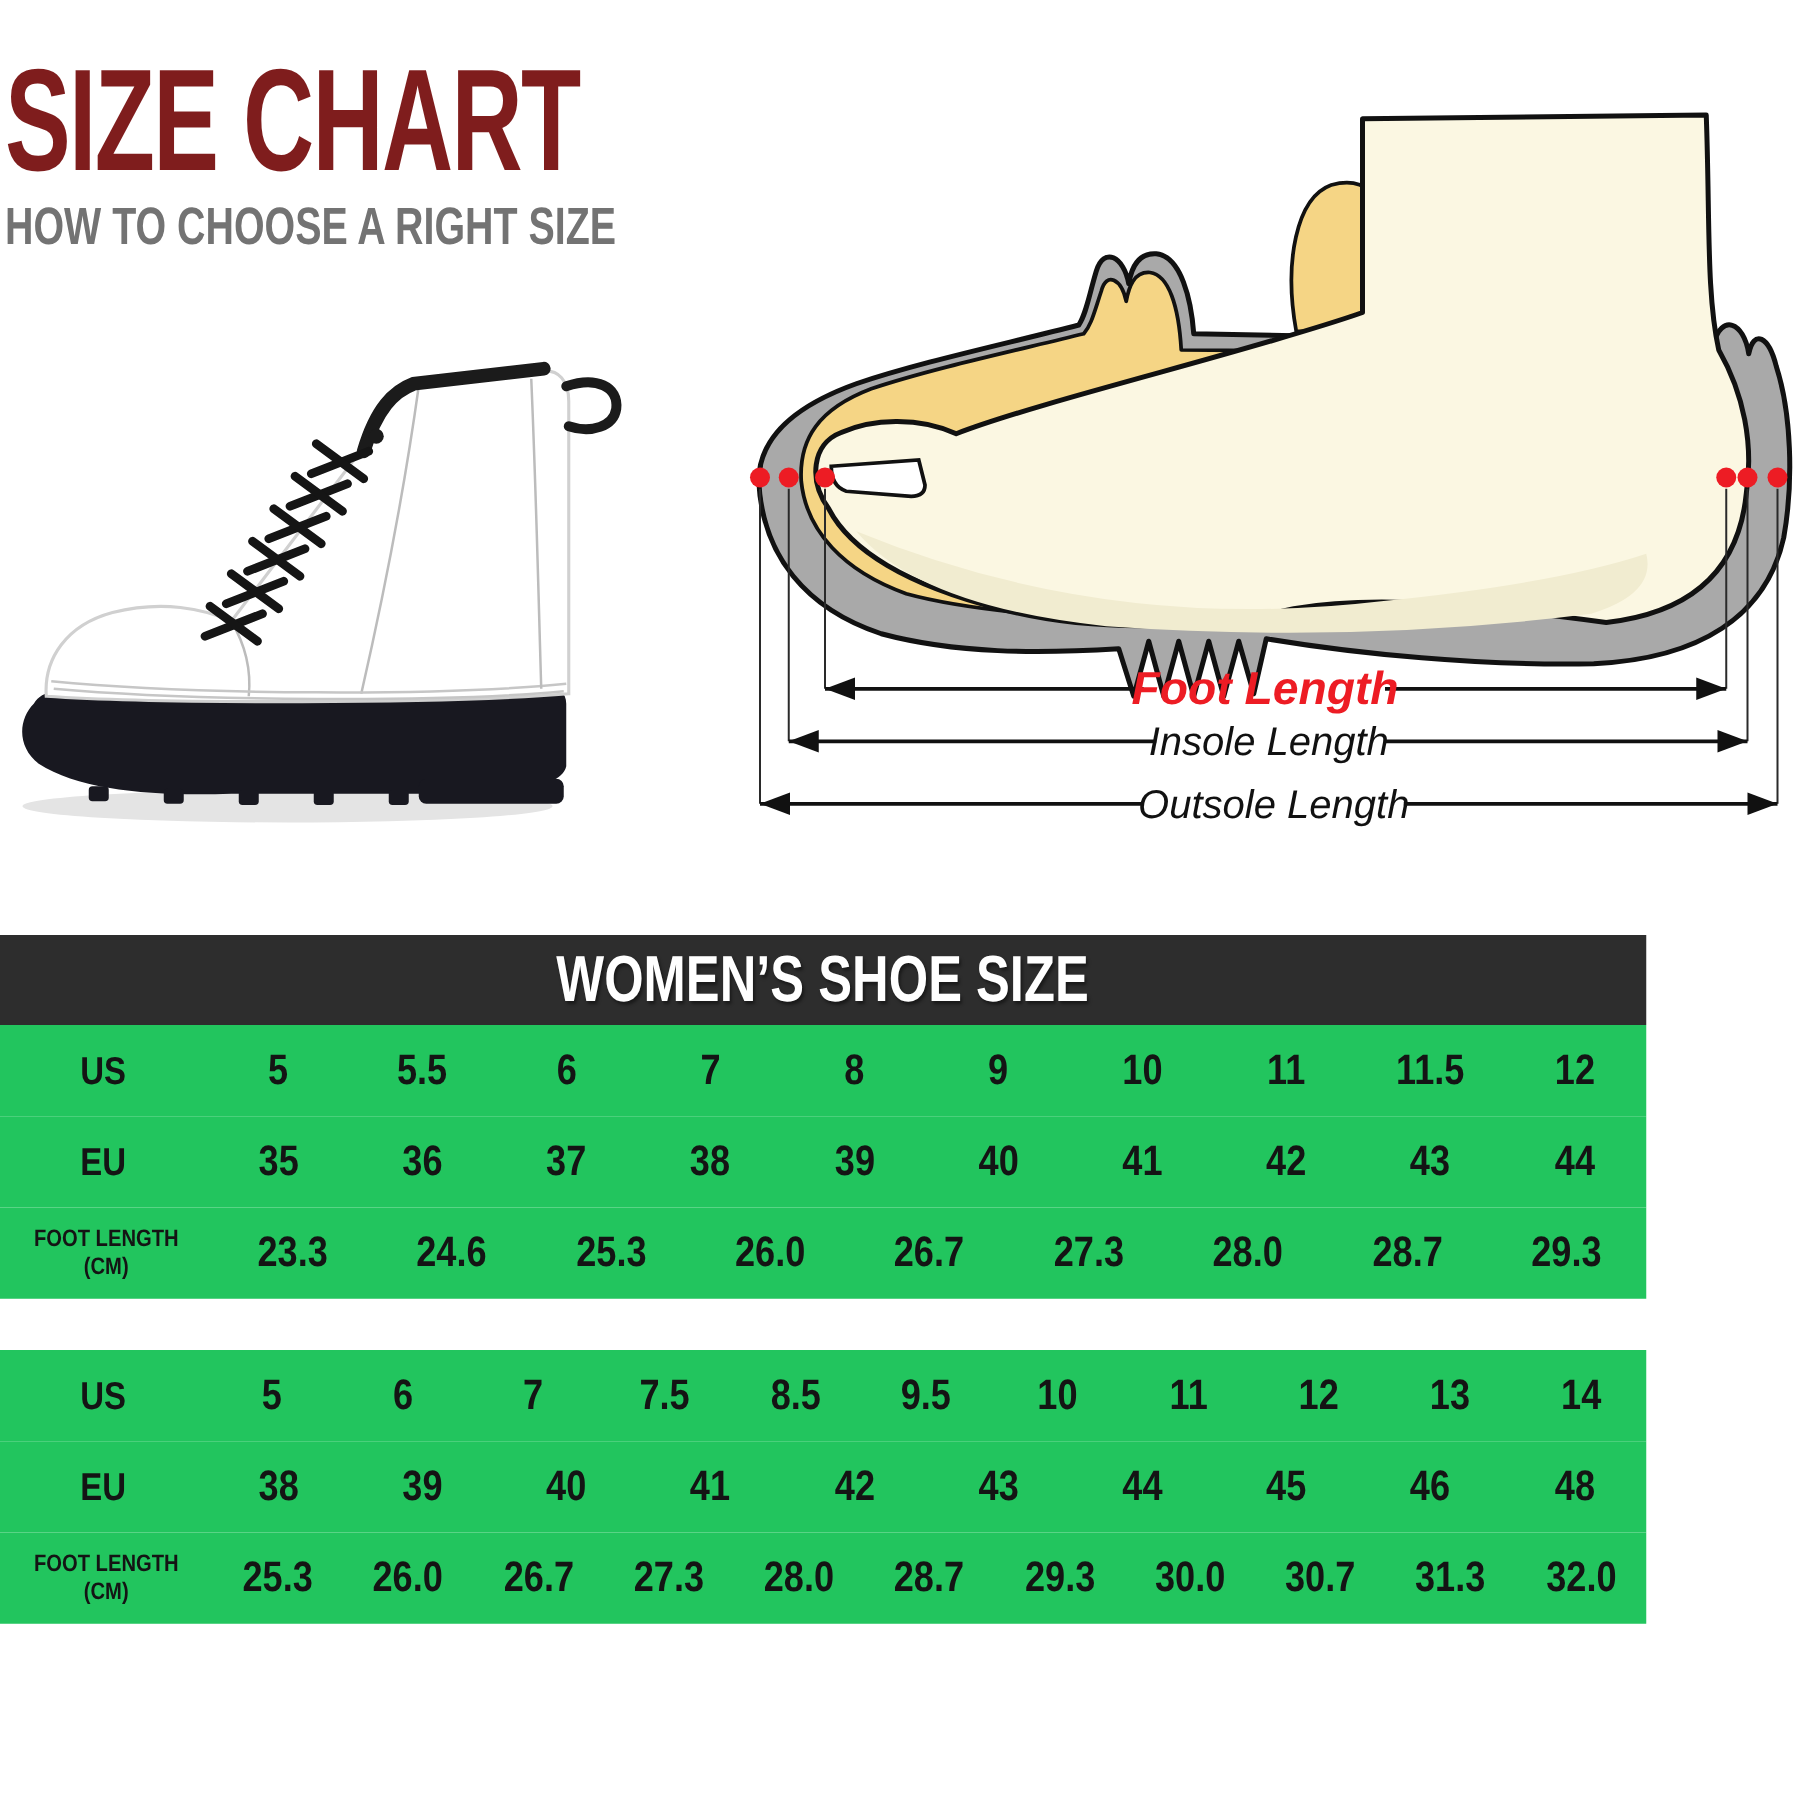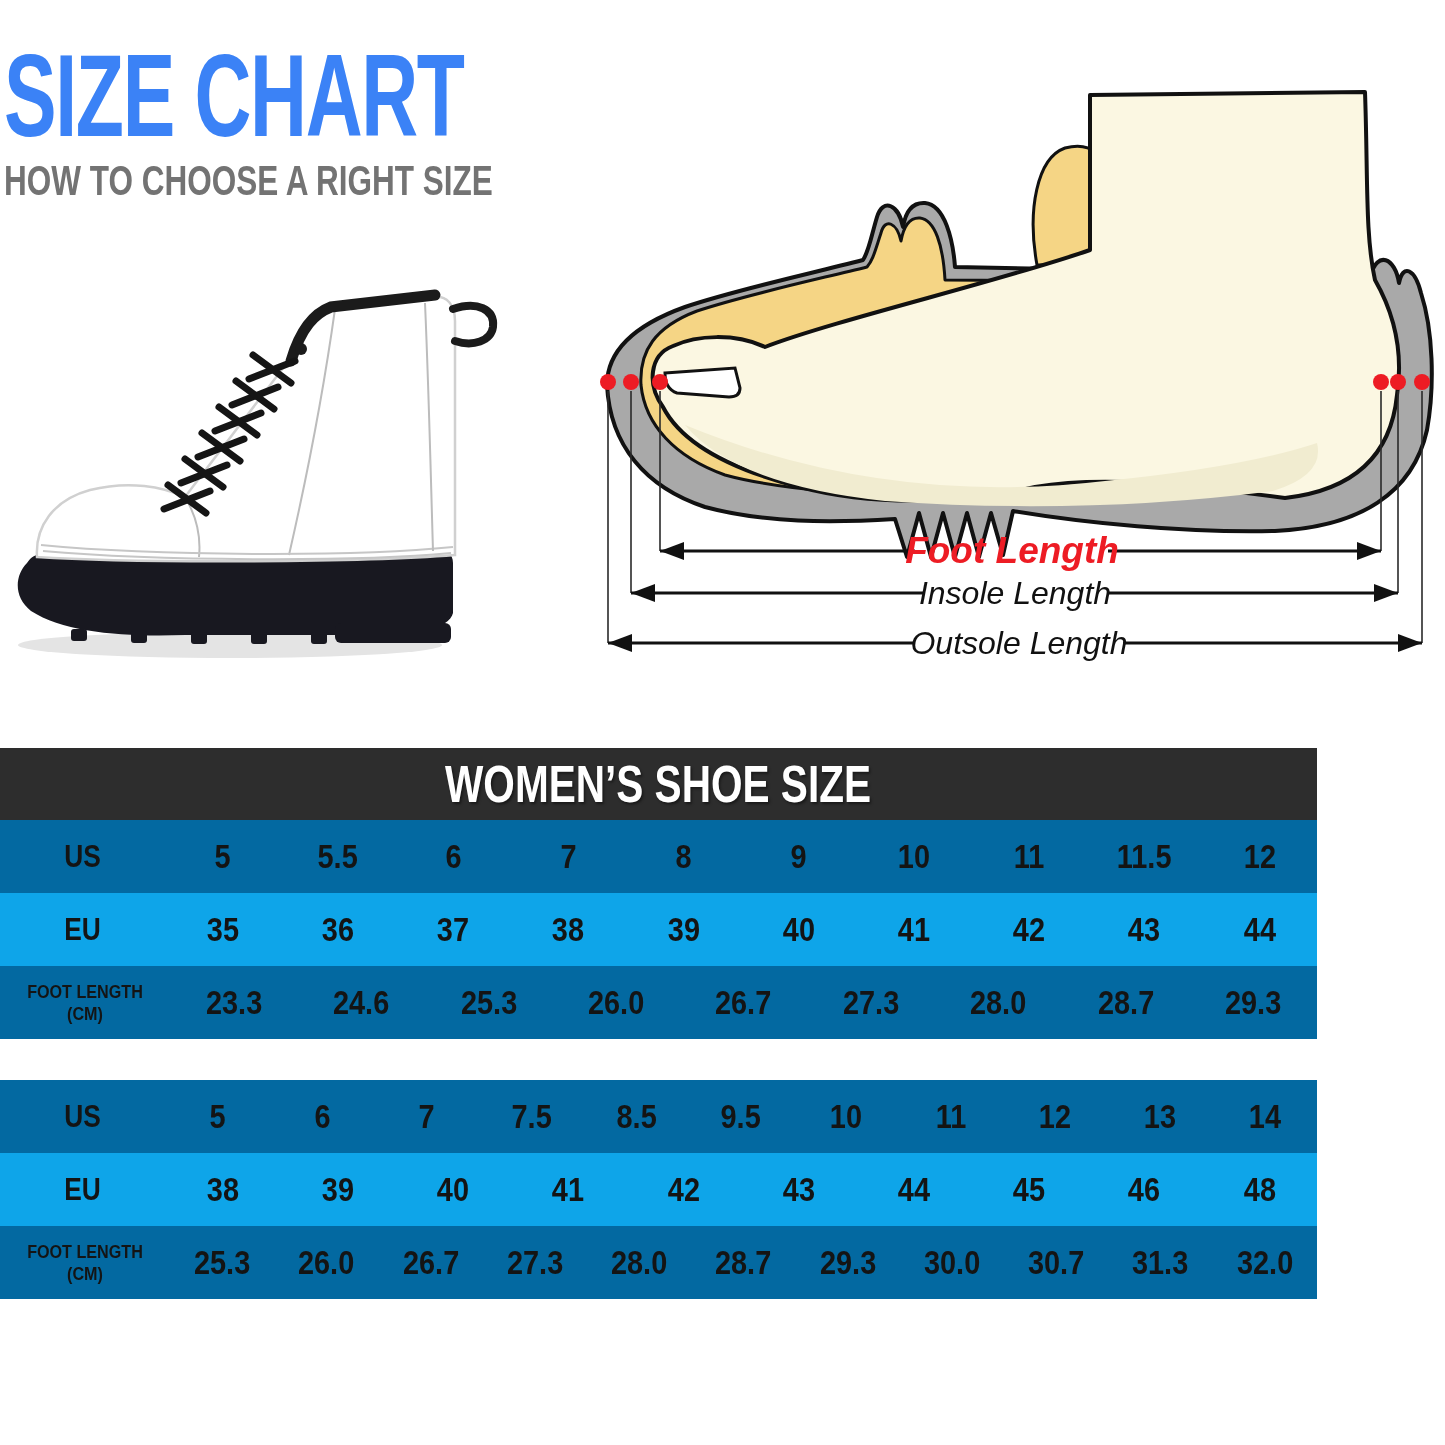--- a/index.html
+++ b/index.html
@@ -2,42 +2,42 @@
 <html><head>
 <meta charset="utf-8">
 <style>
   html,body{margin:0;padding:0;background:#fff;}
   #canvas{
     position:relative;width:1445px;height:1445px;background:#ffffff;
     font-family:"Liberation Sans",sans-serif;color:#111;overflow:hidden;
   }
   
   .title-block{position:absolute;left:4px;top:38px;}
-  h1.page-title{margin:0;font-size:116px;font-weight:bold;line-height:1;letter-spacing:-2px;color:#3b82f6;}
+  h1.page-title{margin:0;font-size:116px;font-weight:bold;line-height:1;letter-spacing:-2px;color:#7f1d1d;}
   h1.page-title .cond-t{display:inline-block;transform:scaleX(0.68);transform-origin:left center;white-space:nowrap;}
   .page-subtitle{margin:6px 0 0 0;font-size:42px;font-weight:bold;line-height:1;color:#737373;}
   .page-subtitle .cond-t{display:inline-block;transform:scaleX(0.75);transform-origin:left center;white-space:nowrap;}
   
   .boot-wrap{position:absolute;left:5px;top:245px;width:500px;height:420px;}
   .diagram-wrap{position:absolute;left:585px;top:55px;width:860px;height:650px;font-style:italic;}
   svg{display:block;}
   
   .size-table{position:absolute;left:0;width:1317px;}
   .size-table.women{top:748px;}
   .size-table.men{top:1080px;}
   .table-header{
     height:72px;background:#2d2d2d;display:flex;align-items:center;justify-content:center;
   }
   .table-header .cond-h{
     display:inline-block;transform:scaleX(0.78);transform-origin:center;
     color:#fff;font-size:52px;font-weight:bold;white-space:nowrap;letter-spacing:0px;
     text-shadow:2px 2px 3px rgba(0,0,0,0.45);
   }
-  .trow{display:flex;height:73px;background:#0369a1;}
-  .trow.alt{background:#0ea5e9;}
+  .trow{display:flex;height:73px;background:#22c55e;}
+  .trow.alt{background:#22c55e;}
   .cell{
     flex:1;display:flex;align-items:center;justify-content:center;
     font-weight:bold;font-size:34px;color:#141414;
   }
   .cell .cond{display:inline-block;transform:scaleX(0.85);transform-origin:center;white-space:nowrap;}
   .cell.label{flex:0 0 165px;font-size:31px;}
   .cell.label.small .cond{
     font-size:19px;white-space:normal;width:170px;text-align:center;line-height:1.12;transform:scaleX(0.85);
   }
 </style>

